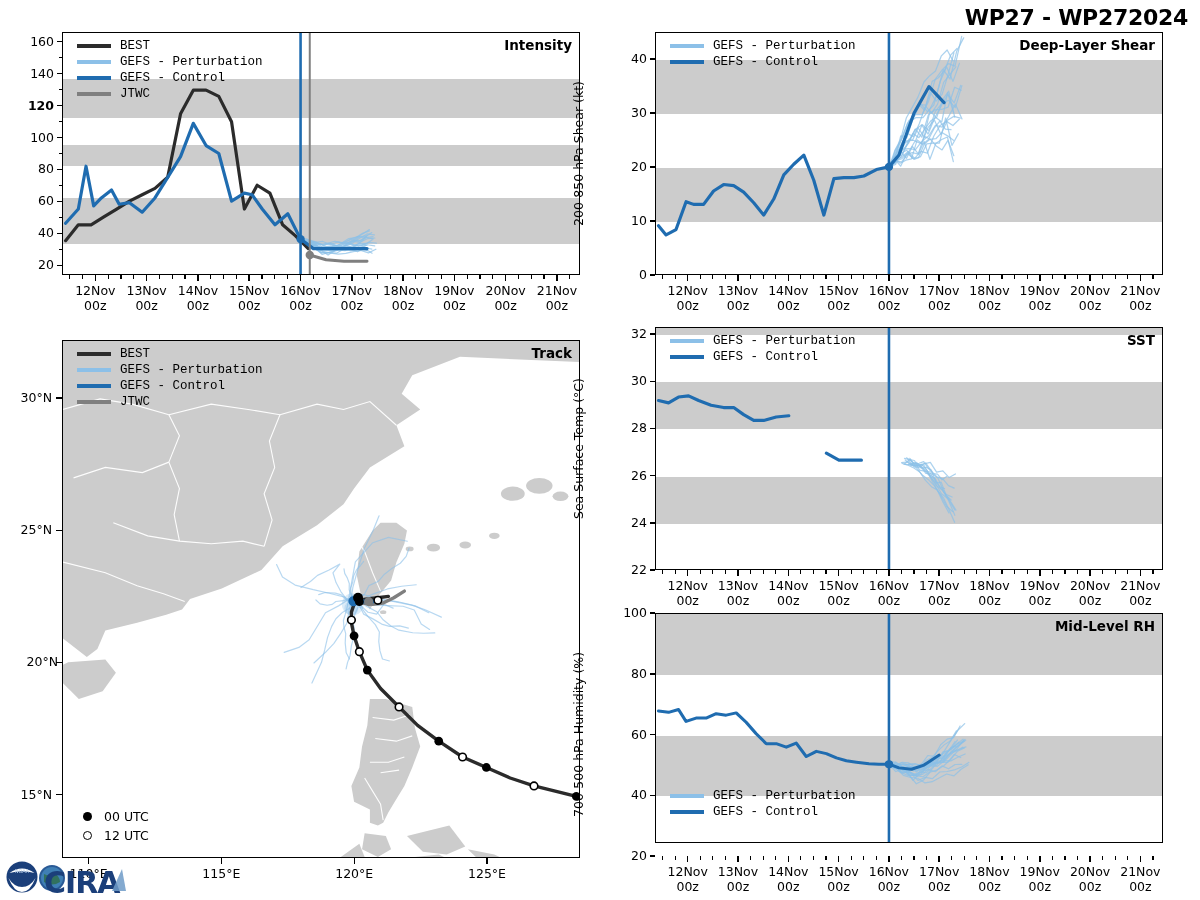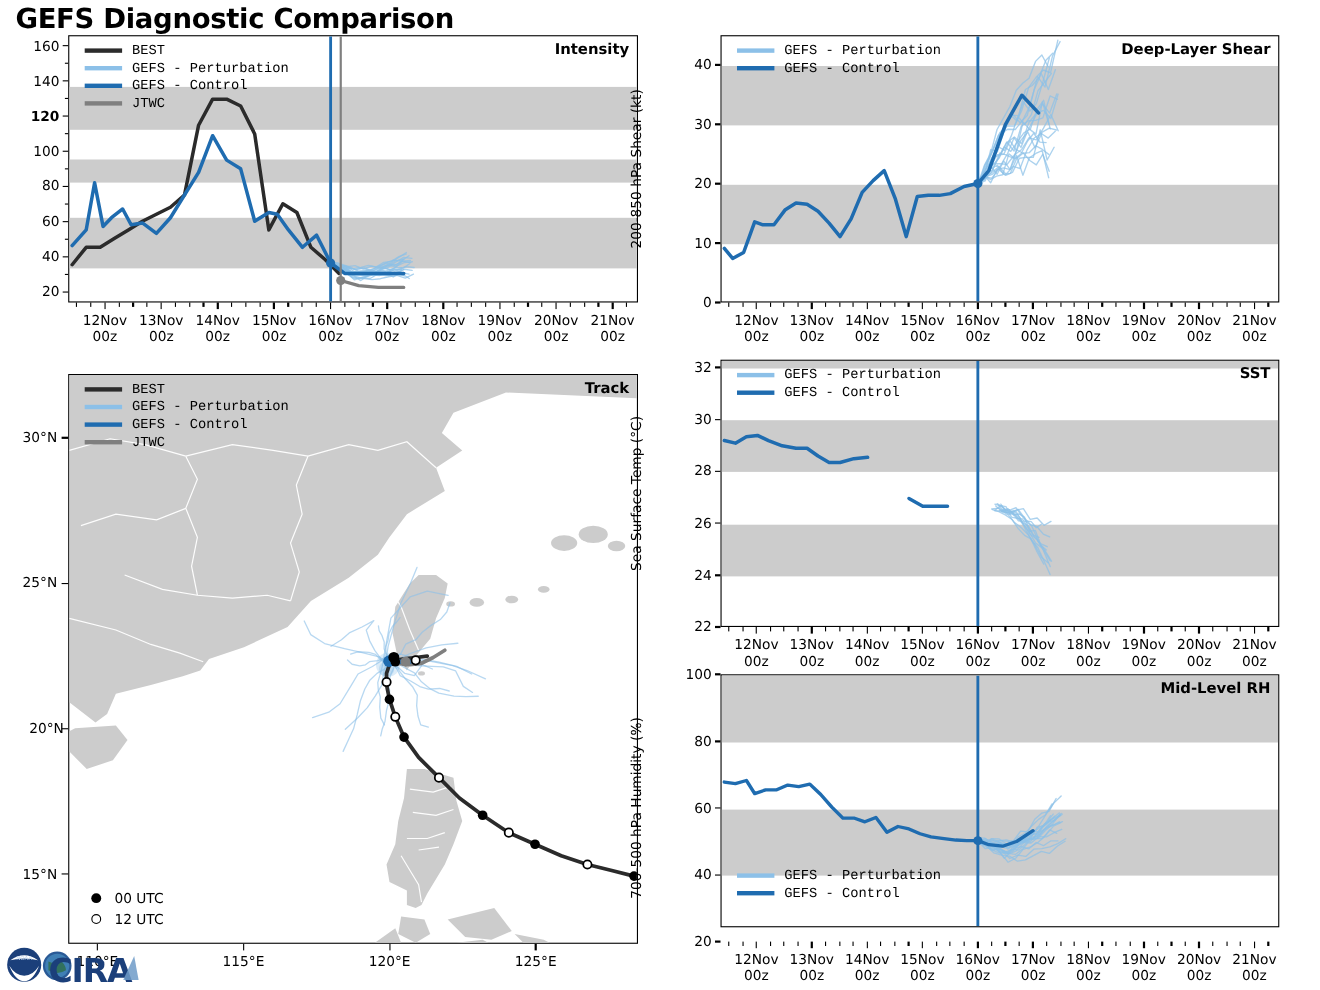--- a/index.html
+++ b/index.html
@@ -32,21 +32,21 @@
   .mdot.filled{background:#000;}
   .mdot.open{background:#fff;border:1.4px solid #000;width:7px;height:7px;}
 
   #logo{position:absolute;left:4px;top:857px;width:140px;height:42px;}
 </style>
 </head>
 <body>
 
 <div class="page">
 
-  <div class="ttl" id="main-title">GEFS Diagnostic Comparison</div>
+  <div class="ttl" id="storm-id">WP27 - WP272024</div>
 
   <div class="panel" id="p-intensity" style="left:62px;top:32px;width:518px;height:243px;">
     <div class="panel-title">Intensity</div>
     <div id="bands-intensity">
         <div class="band" style="top:164.66447368421052px;height:46.36184210526318px;"></div>
         <div class="band" style="top:111.90789473684211px;height:20.78289473684211px;"></div>
         <div class="band" style="top:46.36184210526315px;height:38.36842105263159px;"></div>
       </div>
     <svg class="plot" id="svg-intensity" viewBox="0 0 518 243" preserveAspectRatio="none">
         <g>

